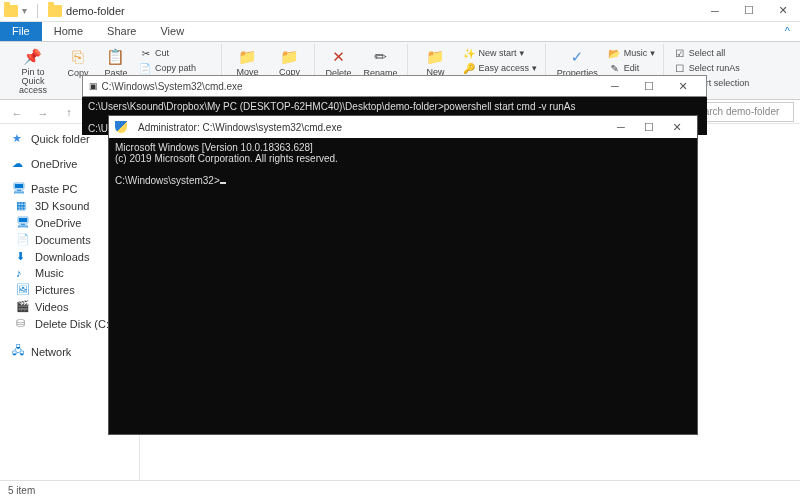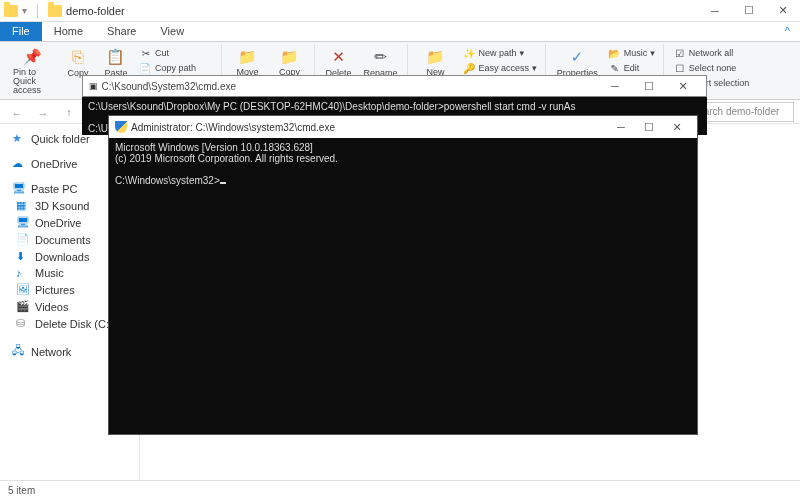--- a/index.html
+++ b/index.html
@@ -51,21 +51,21 @@
 
 
 .cmd1 { position: absolute; left: 82px; top: 75px; width: 625px; height: 60px; background: #0c0c0c; color: #ccc; }
 .cmd1-title { height: 22px; background: #fff; display: flex; align-items: center; padding: 0 6px; font-size: 10px; color: #444; border: 1px solid #888; }
 .cmd1-title .ic { margin-right: 4px; font-size: 9px; color: #333; }
 .cmd1-title .winctl { margin-left: auto; }
 .cmd1-body { padding: 4px 6px; font-family: Consolas, monospace; font-size: 10px; color: #ddd; white-space: pre; }
 
 
 .cmd2 { position: absolute; left: 108px; top: 115px; width: 590px; height: 320px; background: #0c0c0c; border: 1px solid #555; display: flex; flex-direction: column; }
-.cmd2-title { height: 22px; background: #fff; display: flex; align-items: center; padding: 0 6px; font-size: 10px; color: #333; }
+.cmd2-title { height: 22px; background: #fff; display: flex; align-items: center; padding: 0 6px; font-size: 10px; color: #333; gap: 7px; }
 .cmd2-title .shield { width: 12px; height: 12px; background: linear-gradient(135deg, #2b7cd3 50%, #ffd55a 50%); margin-right: 4px; border-radius: 0 0 50% 50%; }
 .cmd2-title .winctl div { width: 28px; height: 22px; }
 .cmd2-body { flex: 1; padding: 4px 6px; font-family: Consolas, monospace; font-size: 10px; color: #ddd; white-space: pre; }
 .cursor { display: inline-block; width: 6px; height: 2px; background: #ddd; vertical-align: baseline; }
 </style>
 </head>
 <body>
 
 <div class="explorer">
   <div class="titlebar">
@@ -89,21 +89,21 @@
     <div class="tab">Share</div>
     <div class="tab">View</div>
     <div style="margin-left:auto;padding:3px 10px;color:#1979ca">^</div>
   </div>
 
   <div class="ribbon">
     <div class="group">
       <div class="row">
         <div class="bigbtn">
             <div class="ic" style="color:#555">📌</div>
-            <span style="max-width:40px;text-align:left;line-height:1">Pin to Quick access</span>
+            <span style="max-width:40px;text-align:center;line-height:1">Pin to Quick access</span>
           </div>
         <div class="bigbtn">
             <div class="ic" style="color:#e8a33d">⎘</div>
             <span>Copy</span>
           </div>
         <div class="bigbtn">
             <div class="ic" style="color:#e8a33d">📋</div>
             <span>Paste</span>
           </div>
         <div class="col">
@@ -147,21 +147,21 @@
           </div>
       </div>
     </div>
     <div class="group">
       <div class="row">
         <div class="bigbtn">
             <div class="ic" style="color:#e8a33d">📁</div>
             <span style="max-width:34px;text-align:center;line-height:1">New folder</span>
           </div>
         <div class="col">
-          <div class="smbtn"><span class="ic">✨</span><span>New path</span> ▾</div>
+          <div class="smbtn"><span class="ic">✨</span><span>New start</span> ▾</div>
           <div class="smbtn"><span class="ic">🔑</span><span>Easy access</span> ▾</div>
         </div>
       </div>
     </div>
     <div class="group">
       <div class="row">
         <div class="bigbtn">
             <div class="ic" style="color:#4a90d9">✓</div>
             <span>Properties</span>
           </div>
@@ -175,25 +175,25 @@
               <span class="ic">🕑</span>
               <span>History</span>
             </div>
         </div>
       </div>
     </div>
     <div class="group" style="border-right:none">
       <div class="col">
         <div class="smbtn">
             <span class="ic">☑</span>
-            <span>Network all</span>
+            <span>Select all</span>
           </div>
         <div class="smbtn">
             <span class="ic">☐</span>
-            <span>Select none</span>
+            <span>Select runAs</span>
           </div>
         <div class="smbtn">
             <span class="ic">⇄</span>
             <span>Invert selection</span>
           </div>
       </div>
     </div>
   </div>
 
   <div class="addrbar">
@@ -268,21 +268,21 @@
   </div>
 
   <div class="status">
     <span>5 item</span>
   </div>
 </div>
 
 <div class="cmd1">
   <div class="cmd1-title">
     <span class="ic">▣</span>
-    <span>C:\Ksound\System32\cmd.exe</span>
+    <span>C:\Windows\System32\cmd.exe</span>
     <div class="winctl">
       <div>─</div>
       <div>☐</div>
       <div class="close">✕</div>
     </div>
   </div>
   <div class="cmd1-body"><span>C:\Users\Ksound\Dropbox\My PC (DESKTOP-62HMC40)\Desktop\demo-folder&gt;powershell start cmd -v runAs</span>
 
 <span>C:\User</span></div>
 </div>

